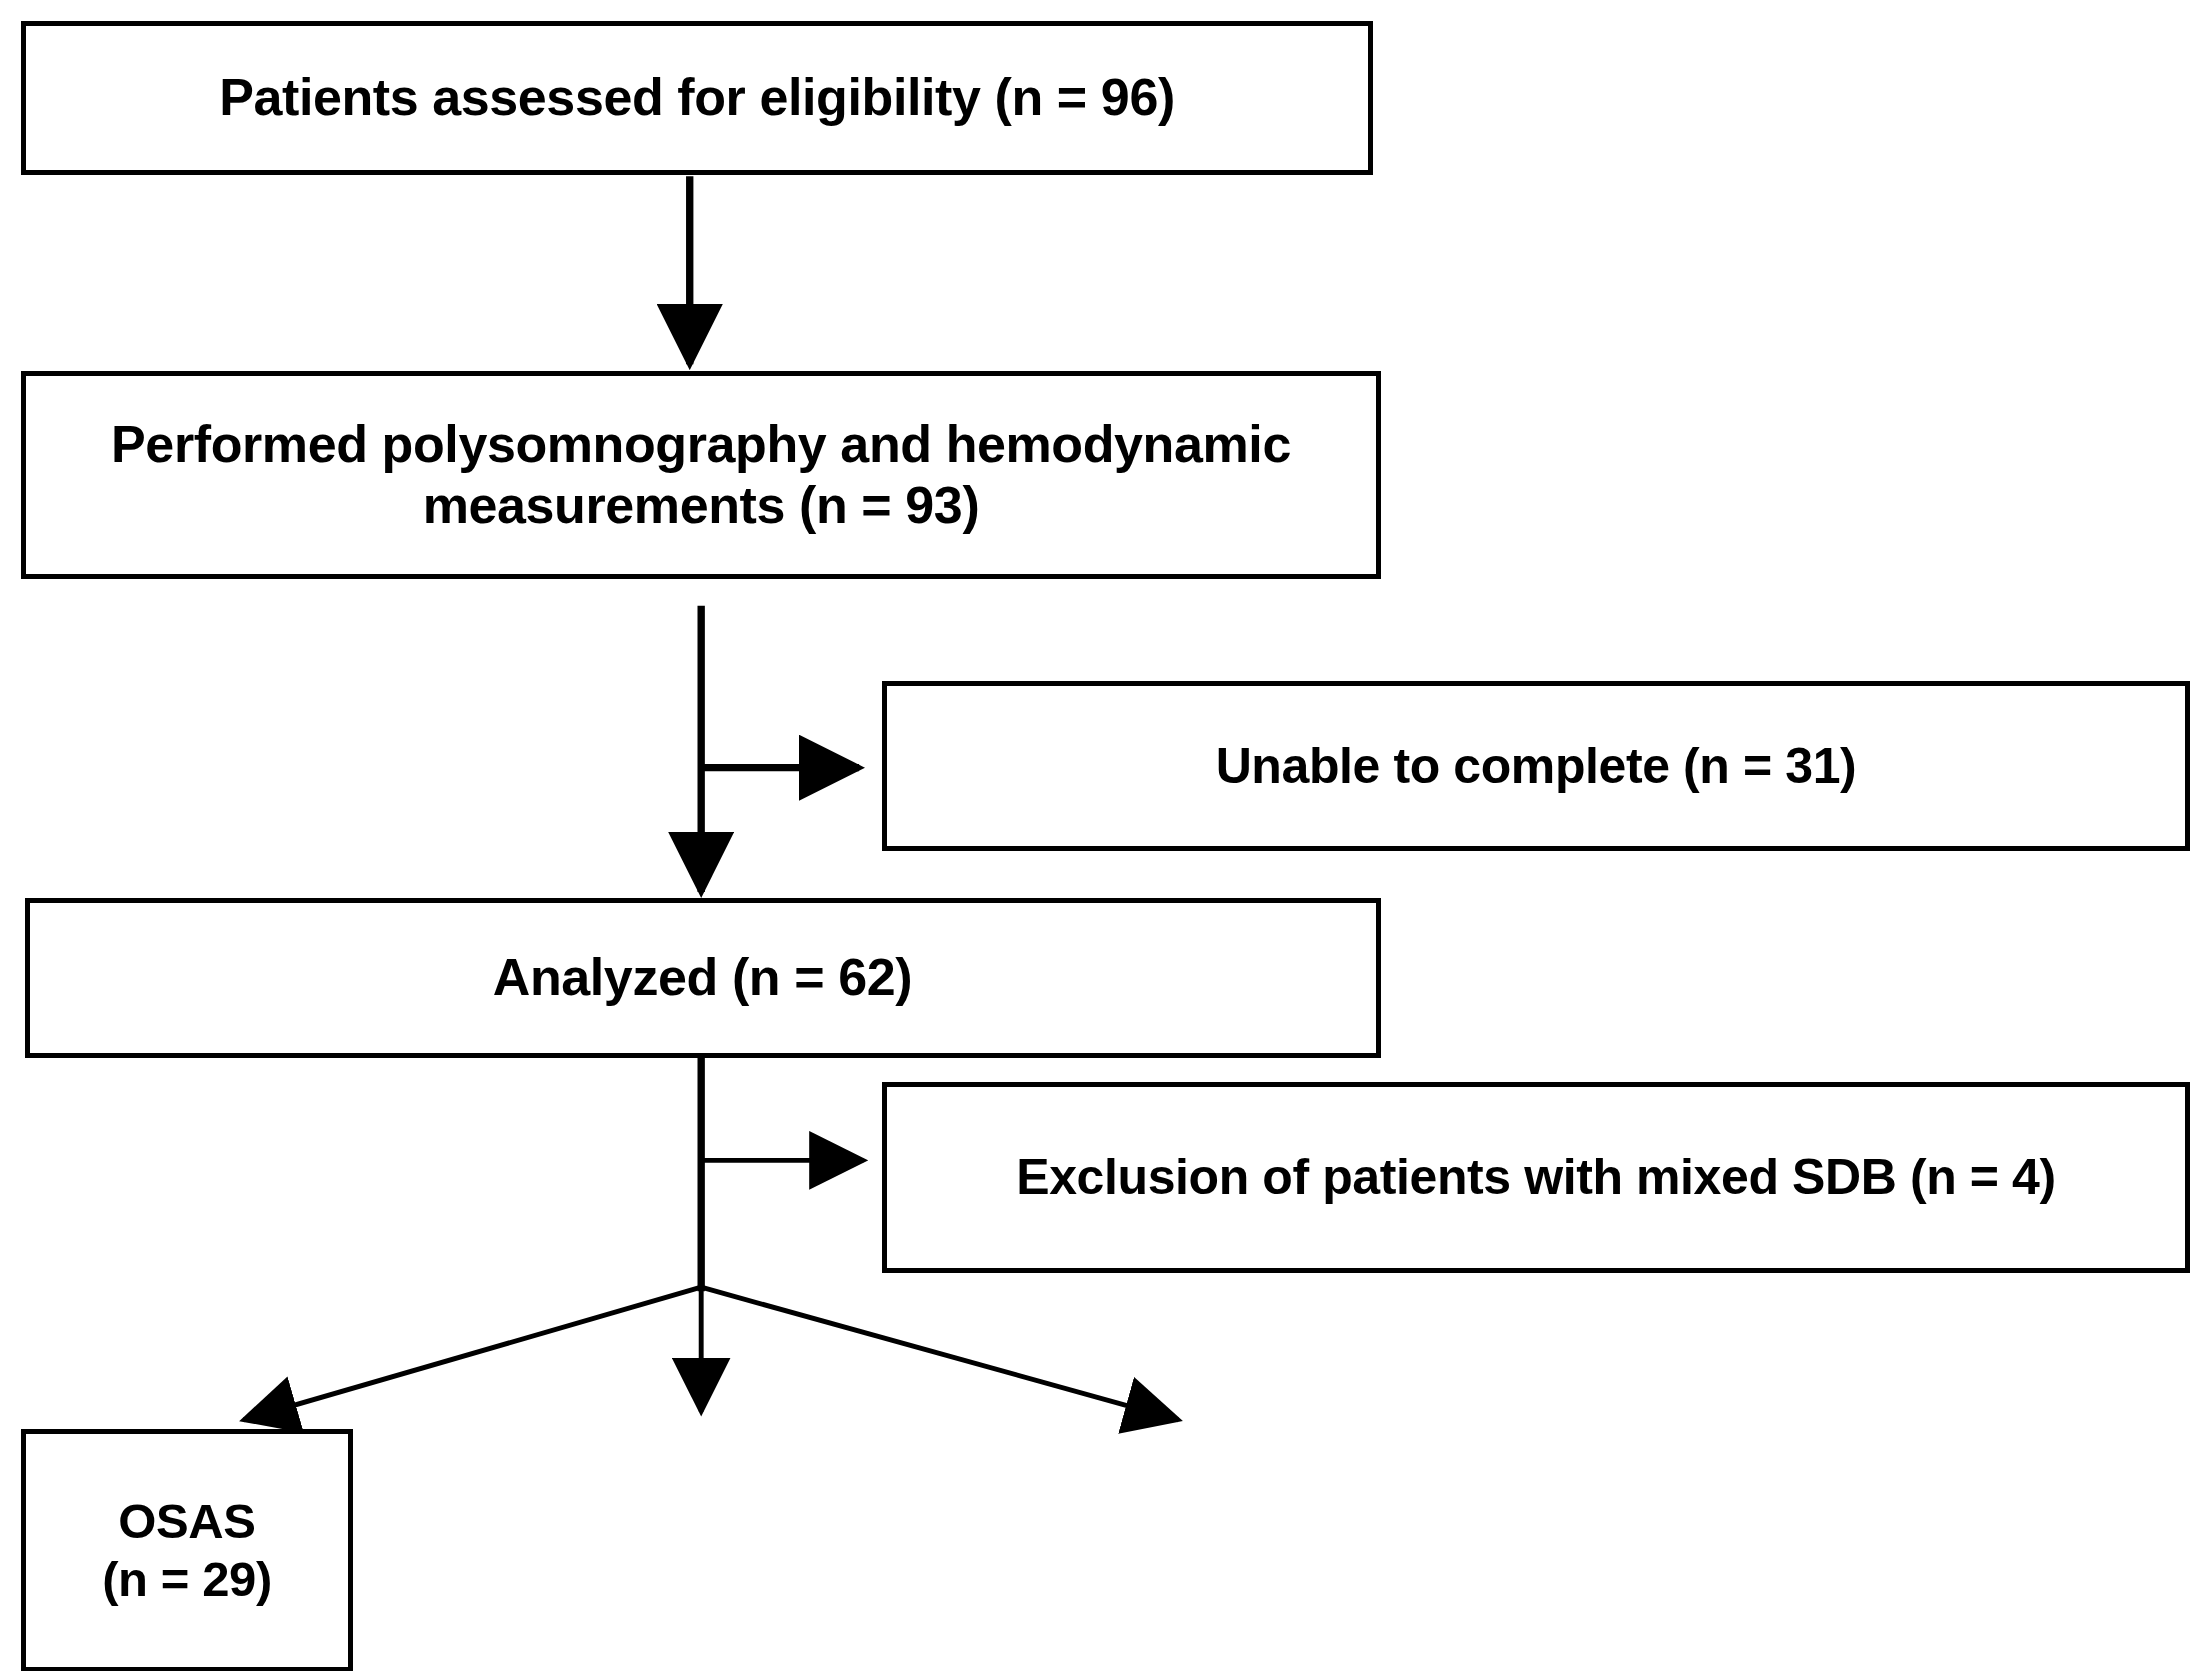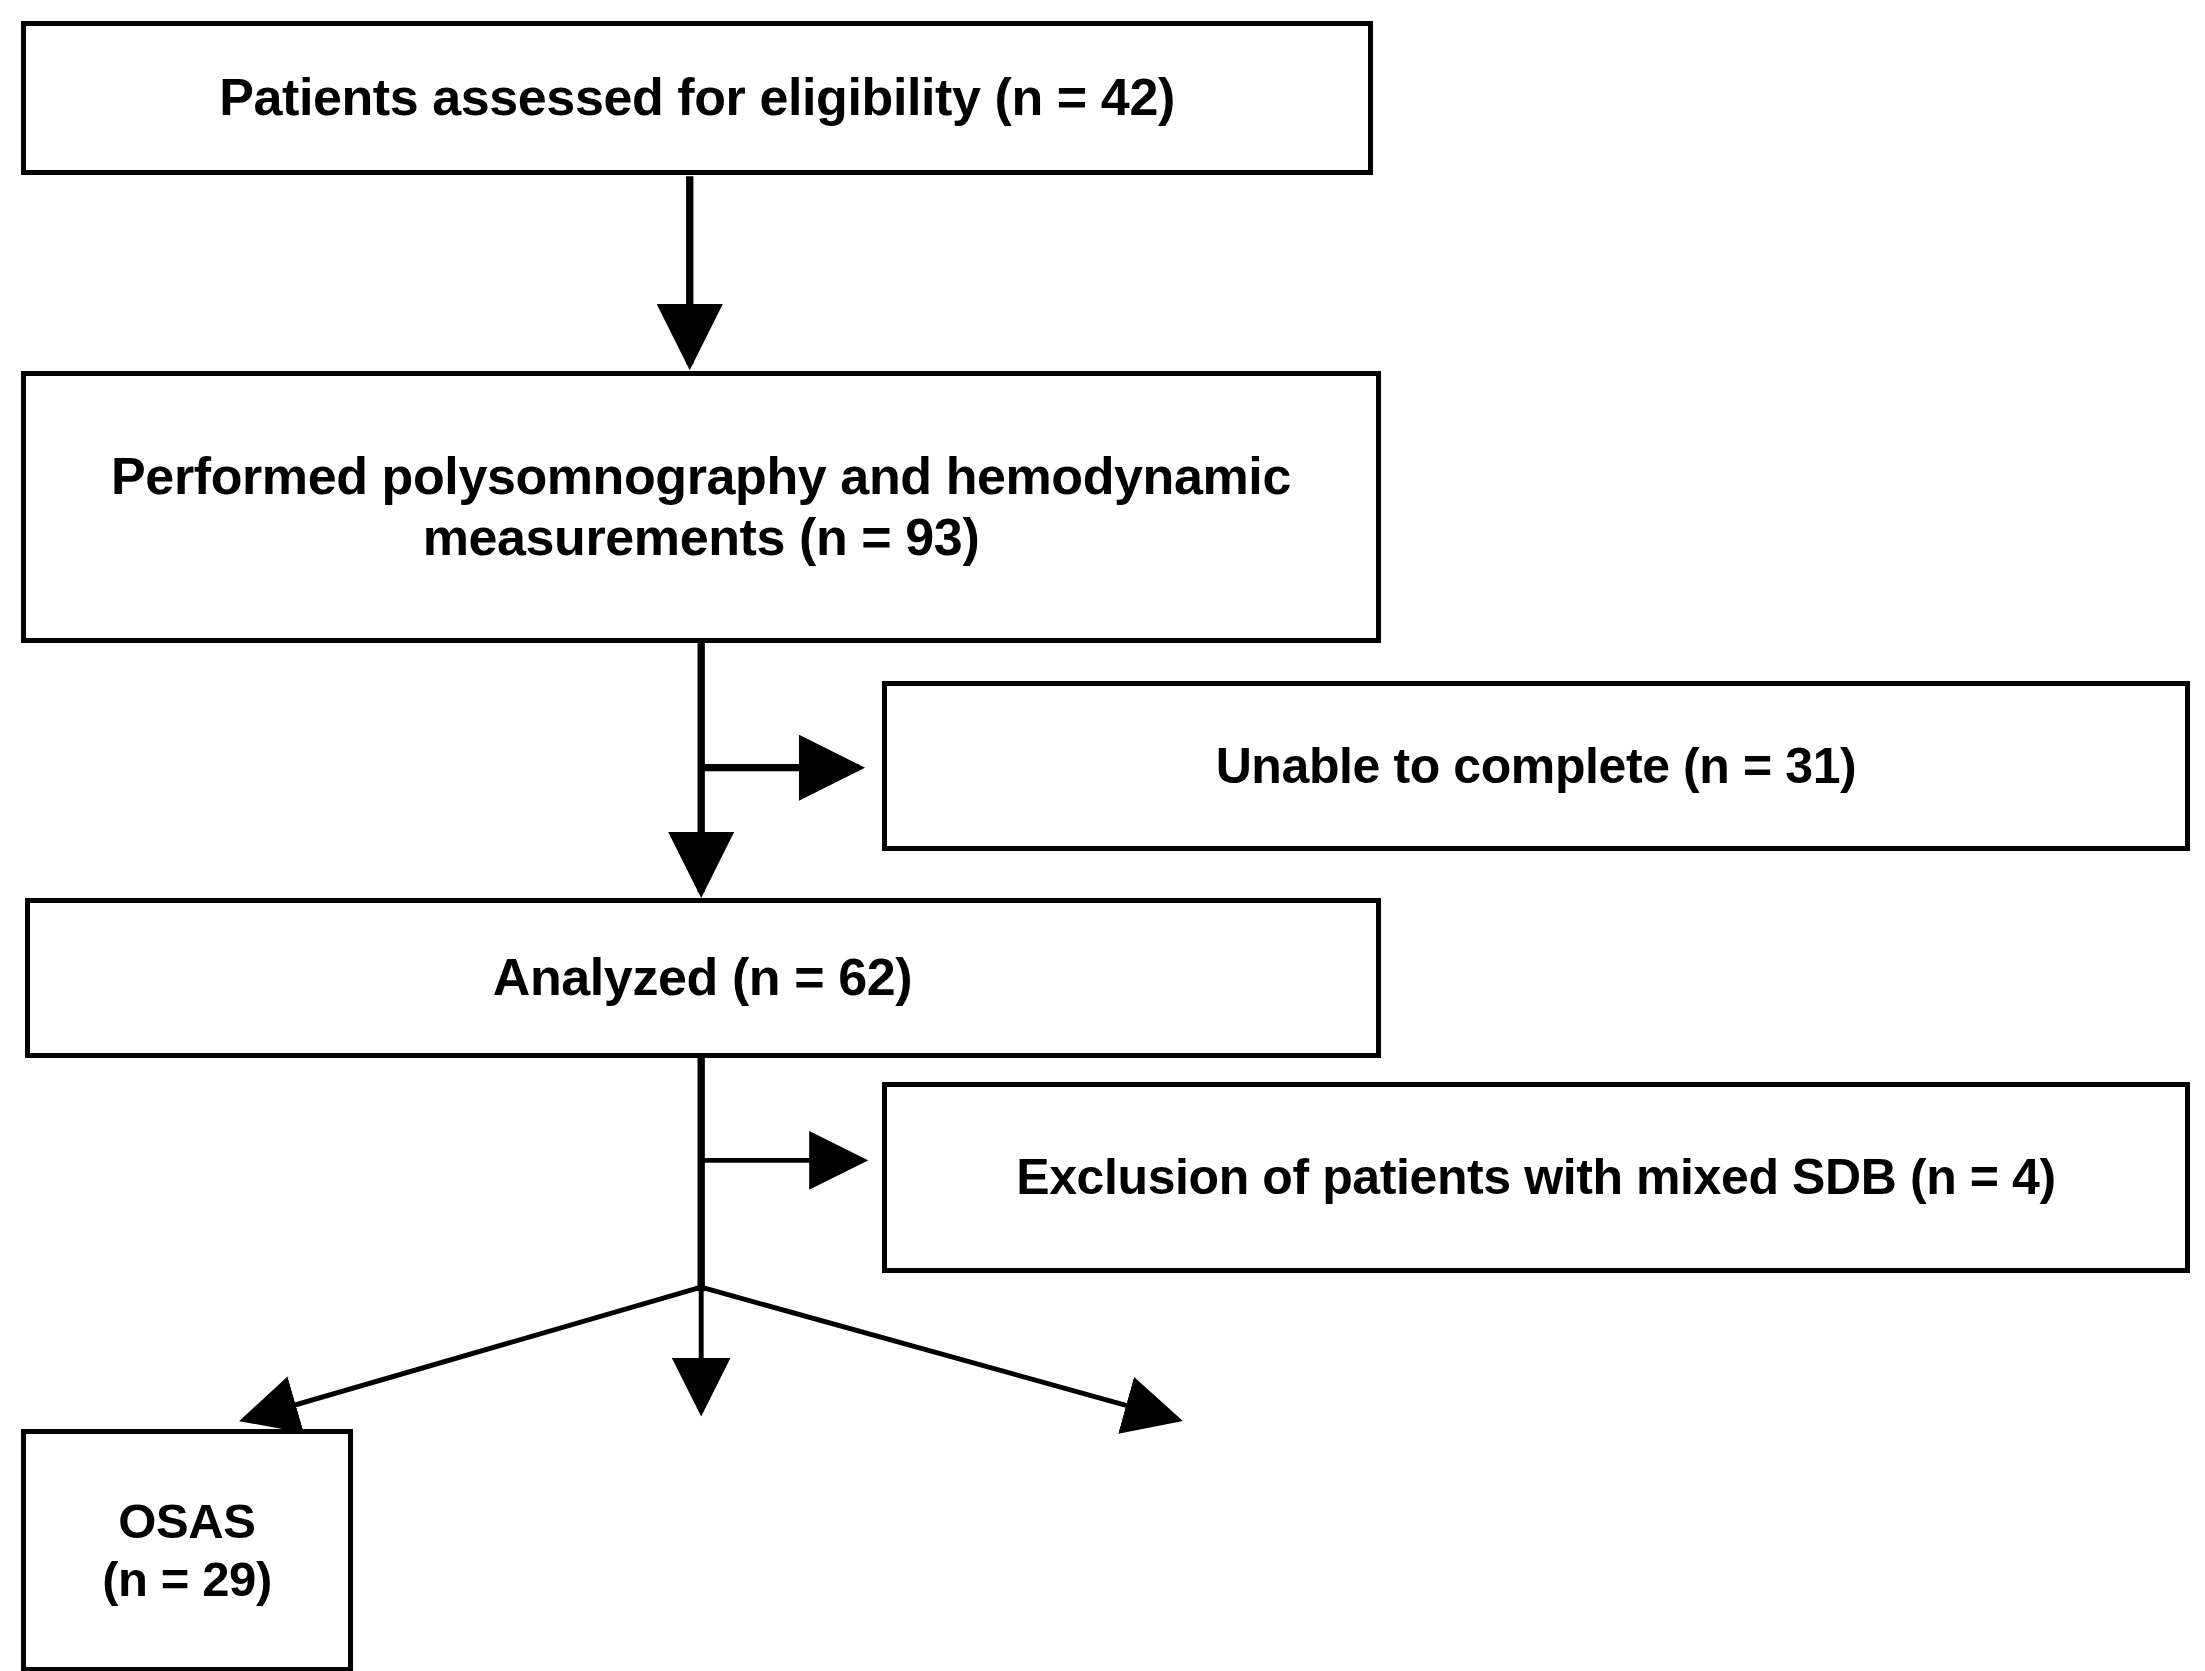--- a/index.html
+++ b/index.html
@@ -91,24 +91,24 @@
     <g>
       <line x1="857" y1="1573" x2="298" y2="1735" stroke="#000000" stroke-width="6" marker-end="url(#arrowheadThin)"></line>
     </g>
 
     <g>
       <line x1="857" y1="1573" x2="1440" y2="1735" stroke="#000000" stroke-width="6" marker-end="url(#arrowheadThin)"></line>
     </g>
   </svg>
 
   <div class="node-box" style="left:21px; top:21px; width:1352px; height:154px;">
-    <span class="node-label sz-lg">Patients assessed for eligibility (n = 42)</span>
+    <span class="node-label sz-lg">Patients assessed for eligibility (n = 96)</span>
   </div>
 
-  <div class="node-box" style="left:21px; top:371px; width:1360px; height:272px;">
+  <div class="node-box" style="left:21px; top:371px; width:1360px; height:208px;">
     <span class="node-label sz-lg">Performed polysomnography and hemodynamic
 measurements (n = 93)</span>
   </div>
 
   <div class="node-box" style="left:882px; top:681px; width:1308px; height:170px;">
     <span class="node-label sz-md">Unable to complete (n = 31)</span>
   </div>
 
   <div class="node-box" style="left:24.5px; top:898px; width:1356px; height:160px;">
     <span class="node-label sz-lg">Analyzed (n = 62)</span>

